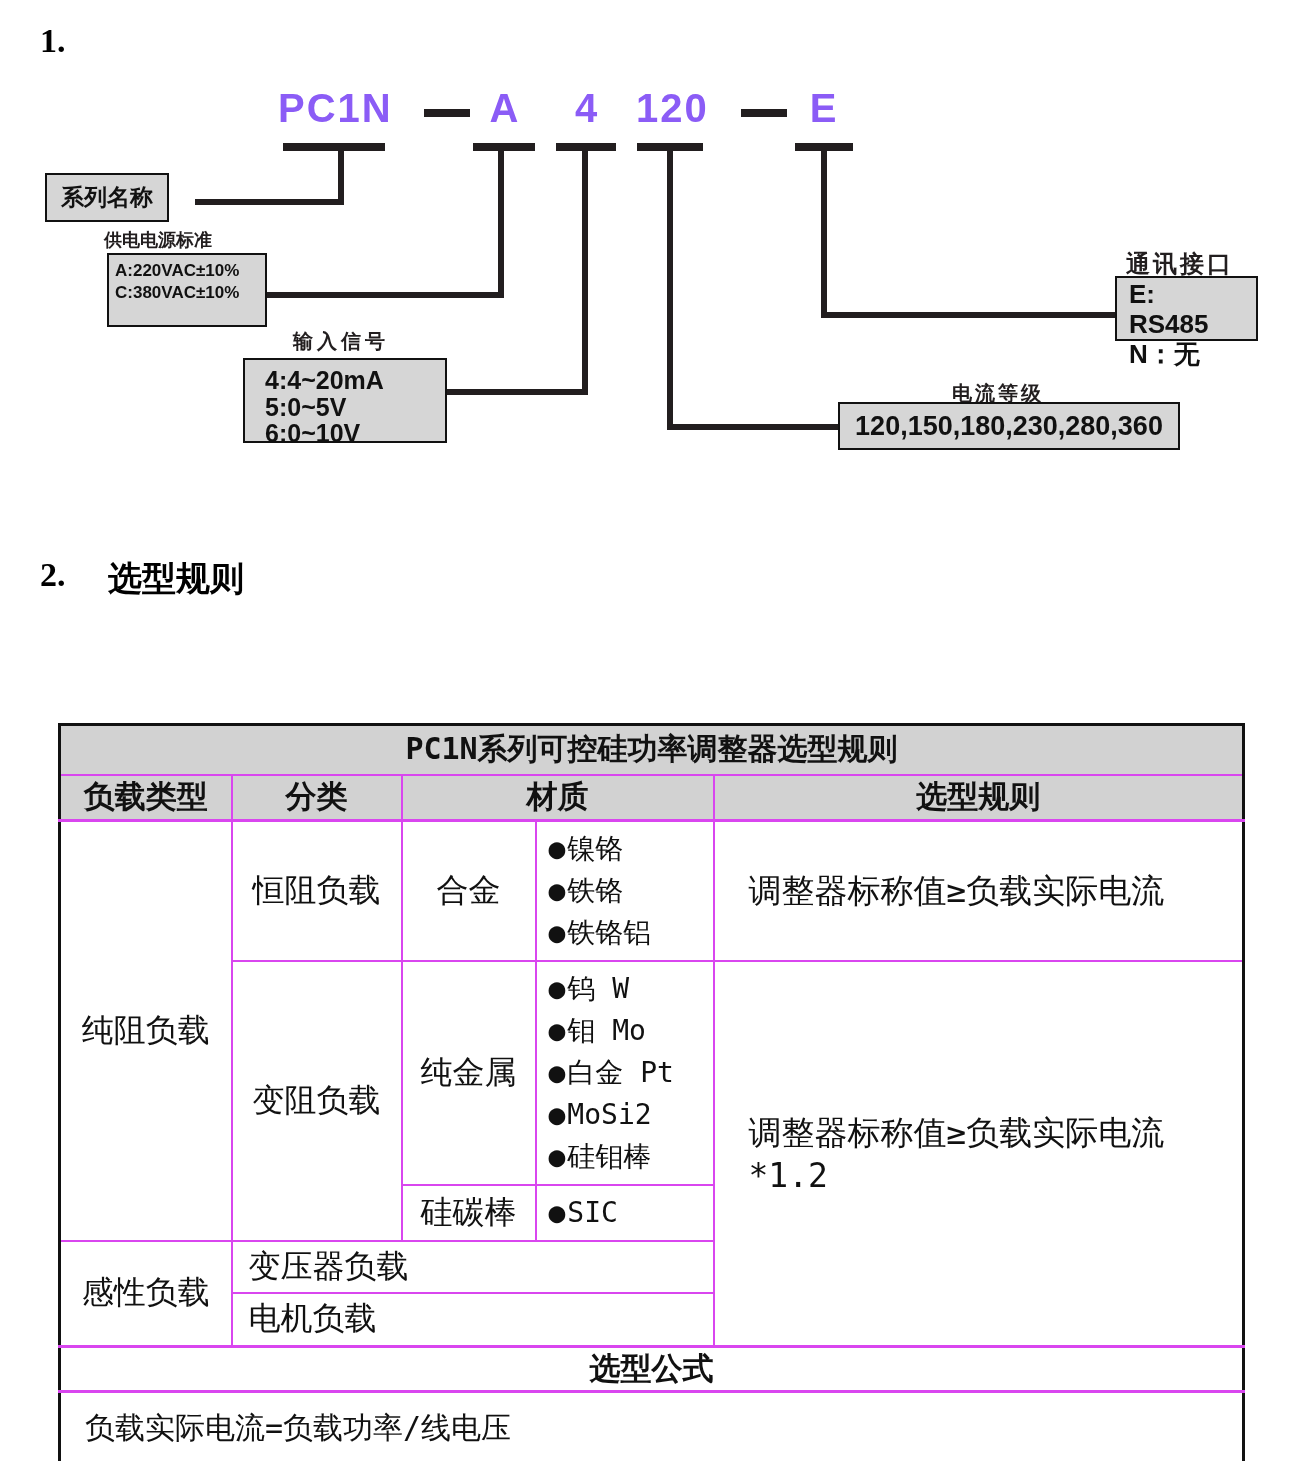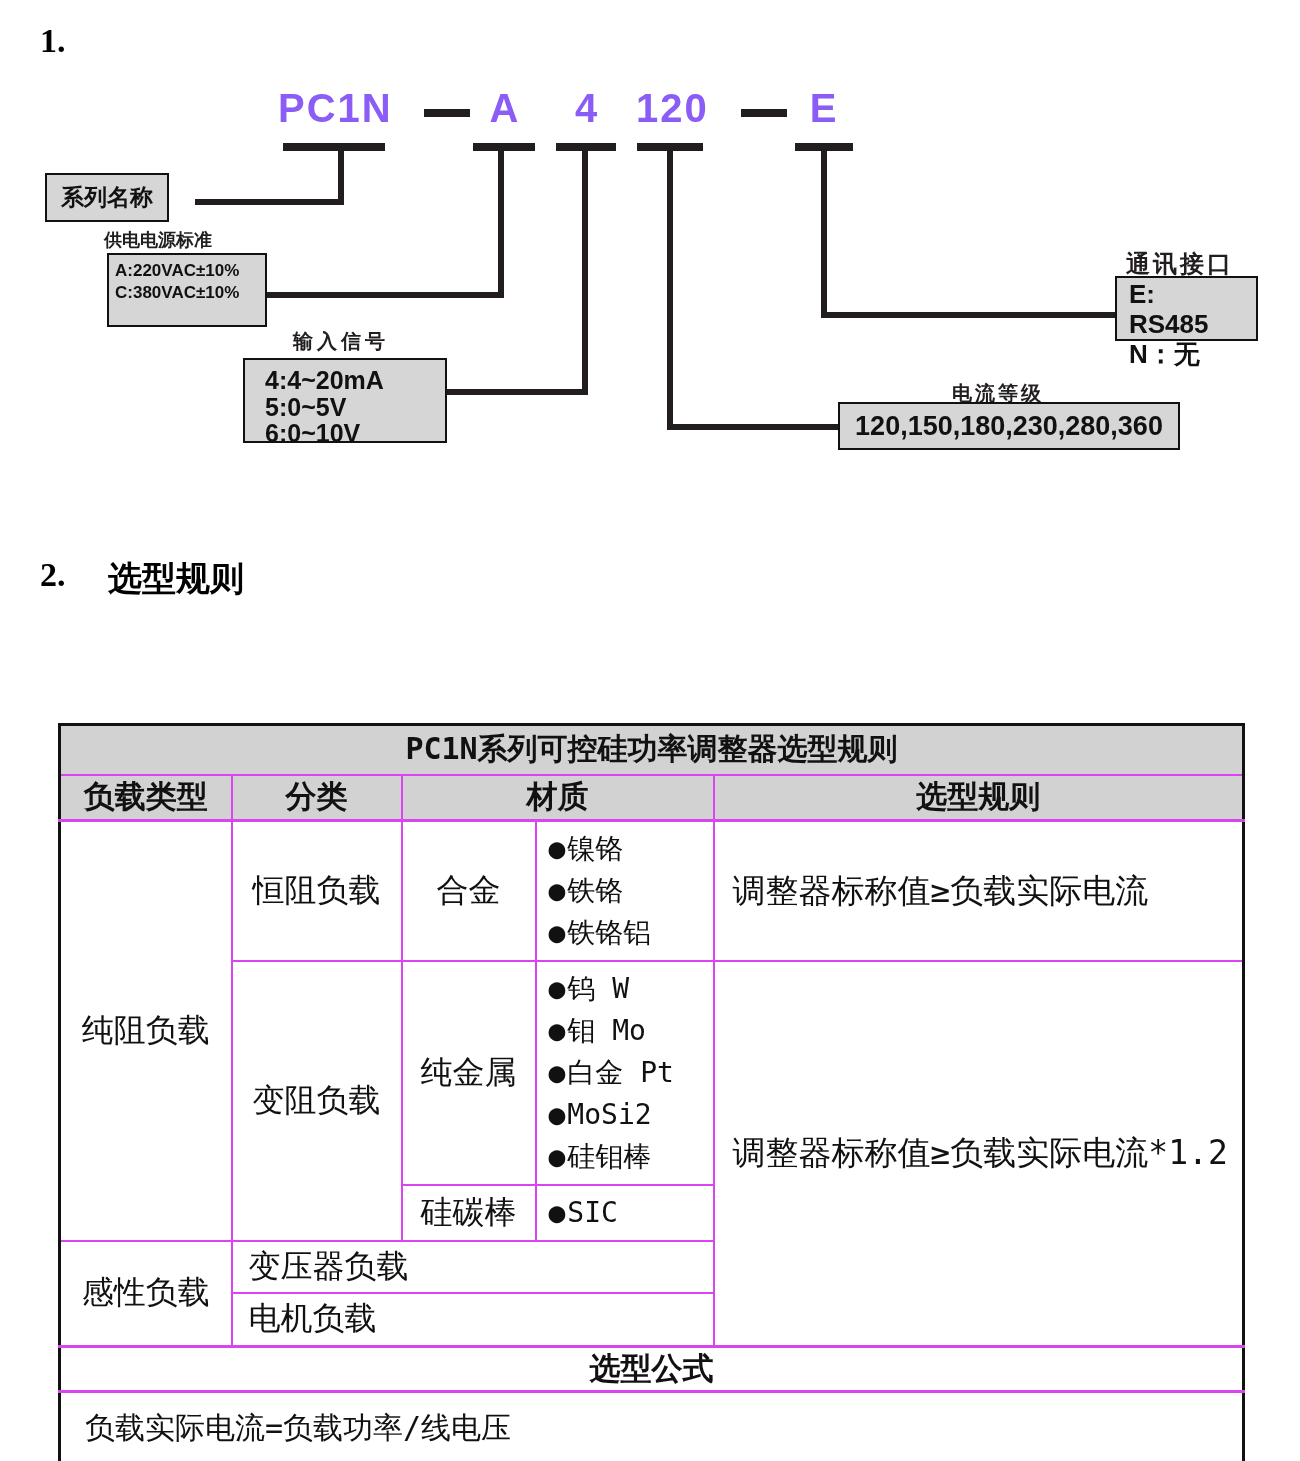--- a/index.html
+++ b/index.html
@@ -40,21 +40,21 @@
   #sel-table td.thick-top { border-top-width:3px; }
   .t-title td {
     height:50px; background:#d2d2d2; text-align:center;
     font-weight:bold; font-size:30px;
   }
   .t-head td {
     height:46px; background:#d2d2d2; text-align:center;
     font-weight:bold; font-size:31px;
   }
   .cell-c { text-align:center; font-size:32px; }
-  .cell-rule { font-size:33px; padding-left:18px; }
+  .cell-rule { font-size:33px; padding-left:34px; }
   .cell-left { font-size:32px; padding-left:16px; }
   .mat-cell { padding:6px 4px 6px 12px; }
   .mat-cell ul { list-style:none; }
   .mat-cell li { font-size:28px; line-height:42px; white-space:nowrap; }
   .mat-cell li .blt { font-size:28px; margin-right:2px; }
   .cell-formula-head { text-align:center; font-weight:bold; font-size:31px; height:44px; }
   .cell-formula { font-size:30px; padding-left:24px; height:75px; }
 </style>
 </head>
 <body>

